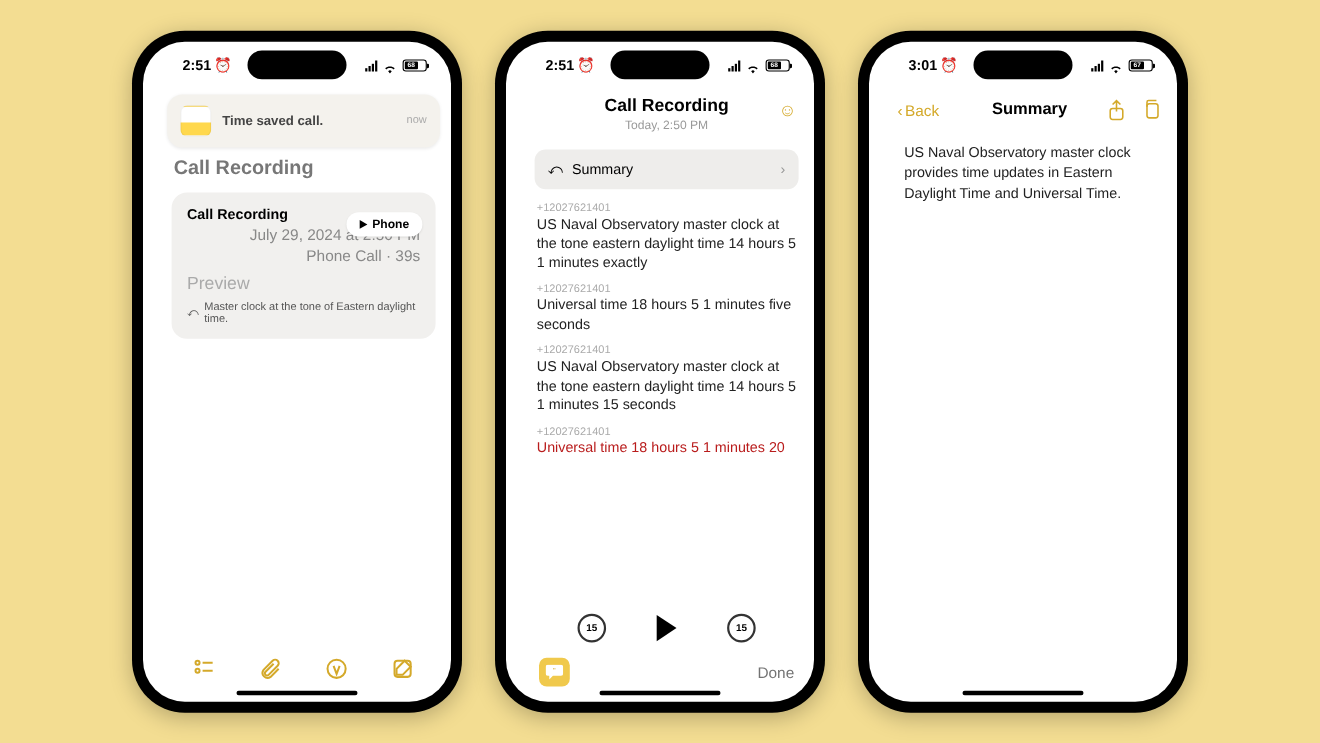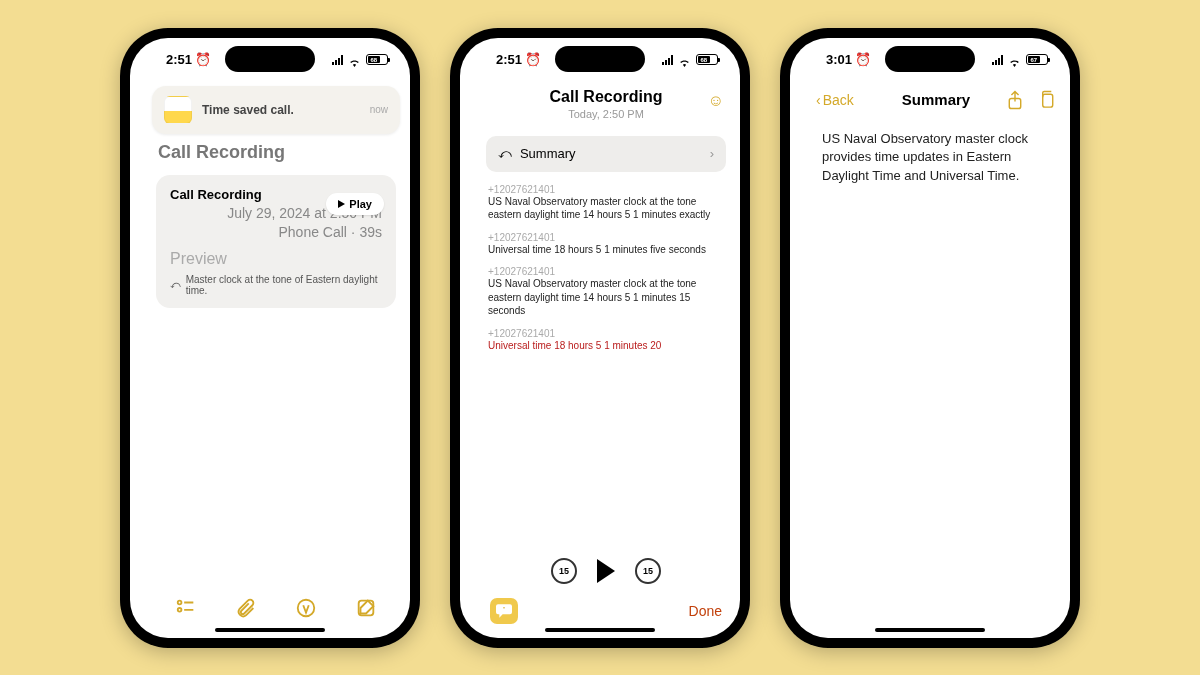--- a/index.html
+++ b/index.html
@@ -119,35 +119,35 @@
   .smiley { position:absolute; right:16px; top:10px; color:#d4a92a; }
   .summary-row {
     margin: 6px 14px; background:#eeedeb; border-radius:10px;
     padding:10px 12px; display:flex; align-items:center; gap:8px;
     font-size:13px;
   }
   .summary-row .chev { margin-left:auto; color:#999; }
   .tscript { padding: 6px 16px; overflow:hidden; flex:1;}
   .entry { margin-bottom:10px; }
   .entry .num { font-size:10px; color:#aaa;}
-  .entry .txt { font-size:10px; line-height:1.35; color:#222;}
+  .entry .txt { font-size:13px; line-height:1.35; color:#222;}
   .entry.fade .txt { color:#b91c1c; }
   .player { text-align:center; padding: 8px 0 10px;}
   .timer { font-size:22px; font-weight:700; letter-spacing:1px; margin-bottom:12px;}
-  .controls { display:flex; justify-content:center; gap:20px; align-items:center;}
+  .controls { display:flex; justify-content:center; gap:46px; align-items:center;}
   .skip { width:26px; height:26px; border:2px solid #333; border-radius:50%;
           font-size:9px; display:flex; align-items:center; justify-content:center; font-weight:700;}
   .play-tri { width:0; height:0; border-left:18px solid #000;
               border-top:12px solid transparent; border-bottom:12px solid transparent;}
   .p2-foot { display:flex; justify-content:space-between; align-items:center;
              padding: 4px 18px 14px;}
   .msg-icon { width:28px; height:26px; background:#f0c94c; border-radius:7px;
               display:flex; align-items:center; justify-content:center;}
   .msg-icon svg{ width:16px; height:14px; }
-  .done { color:#c2410c; font-size:14px; font-weight:500;}
+  .done { color:#737373; font-size:14px; font-weight:500;}
 
   
   .p3-nav { display:flex; align-items:center; padding:8px 14px 6px; position:relative;}
   .back { color:#d4a92a; font-size:14px; display:flex; align-items:center; gap:2px;}
   .p3-title { position:absolute; left:50%; transform:translateX(-50%);
               font-size:15px; font-weight:700;}
   .p3-actions { margin-left:auto; display:flex; gap:14px; color:#d4a92a;}
   .p3-body { padding: 14px 20px; font-size:13px; line-height:1.45; color:#222;}
   .act-icon { width:18px; height:20px; }
 </style>
@@ -185,21 +185,21 @@
     </div>
 
     <div class="p1-title">Call Recording</div>
 
     <div class="card">
       <h4>Call Recording</h4>
       <div class="meta">July 29, 2024 at 2:50 PM</div>
       <div class="meta">Phone Call · 39s</div>
       <div class="play-pill">
         <span style="width:0;height:0;border-left:7px solid #000;border-top:4px solid transparent;border-bottom:4px solid transparent"></span>
-        <span>Play</span>
+        <span>Phone</span>
       </div>
       <div class="preview-label">Preview</div>
       <div class="preview-row">
         <span>⤺</span>
         <span>Master clock at the tone of Eastern daylight time.</span>
       </div>
     </div>
 
     <div class="toolbar">
       <svg class="tb-icon" viewBox="0 0 24 24" fill="none" stroke="#d4a92a" stroke-width="2">

